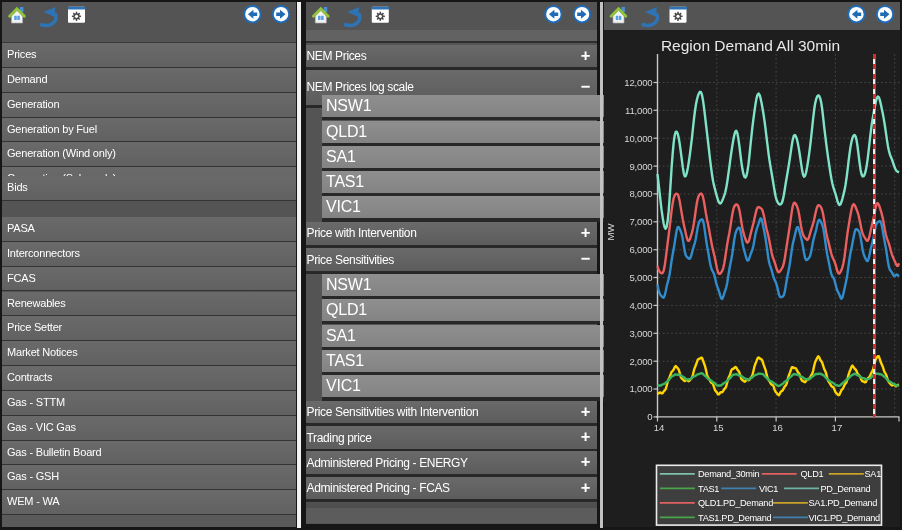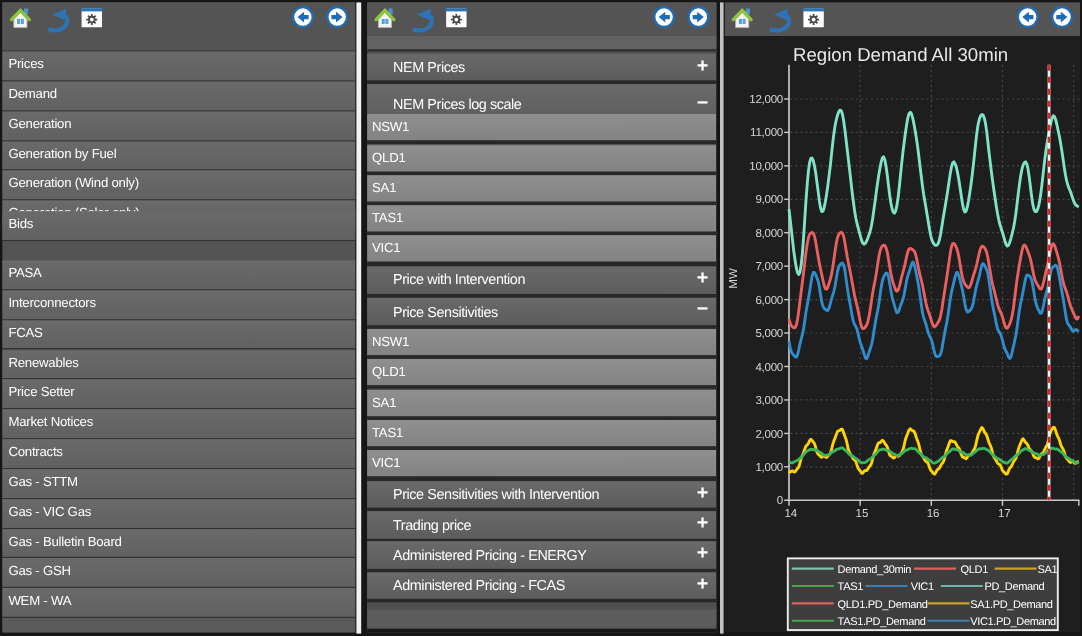--- a/index.html
+++ b/index.html
@@ -10,23 +10,23 @@
 #p3{left:603.5px;width:296.5px;background:#1f1e1e}
 .div1{position:absolute;top:2px;left:297.3px;width:4.2px;height:526px;background:#f2f2f2}
 .div2{position:absolute;top:2px;left:600.4px;width:2.8px;height:526px;background:#c2c2c2}
 .r1{position:absolute;left:0;width:100%;height:24.85px;background:linear-gradient(#6a6a6a,#616161);
  border-bottom:1.95px solid #343434;color:#fff;font-size:11px;line-height:22.4px;padding-left:5px;
  letter-spacing:-0.2px}
 .p1bot{position:absolute;top:513.2px;left:0;width:100%;height:11.8px;background:#5a5a5a}
 #p1 .tb{border-bottom:1.6px solid #3a3a3a}
 #p2 .strip{position:absolute;top:27.7px;left:0;width:100%;height:13.3px;background:#626262;border-bottom:2.5px solid #2e2e2e}
 .rh{position:absolute;left:0;width:100%;background:linear-gradient(#6a6a6a,#5c5c5c) padding-box;
- color:#fff;font-size:12px;letter-spacing:-0.35px;padding-left:22px;display:flex;align-items:center}
-.rs{position:absolute;left:0;width:100%;background:linear-gradient(#8f8f8f,#838383) padding-box;
- color:#fff;font-size:11px;letter-spacing:-0.2px;padding-left:4.5px;display:flex;align-items:center}
+ color:#fff;font-size:12px;letter-spacing:-0.35px;padding-left:1px;display:flex;align-items:center}
+.rs{position:absolute;left:16px;width:100%;background:linear-gradient(#8f8f8f,#838383) padding-box;
+ color:#fff;font-size:16px;letter-spacing:-0.2px;padding-left:4.5px;display:flex;align-items:center}
 .pm{position:absolute;right:7px;top:45%;transform:translateY(-50%);font-size:16.5px;font-weight:bold;color:#fff;line-height:1}
 .p2bot{position:absolute;top:500.5px;left:0;width:100%;background:#4f4f4f;height:5.7px}
 .p2bot2{position:absolute;top:506.2px;left:0;width:100%;background:#5c5c5c;height:15.3px}
 .p2blk{position:absolute;top:521.5px;left:0;width:100%;background:#161616;height:3.5px}
 .tb{position:absolute;top:0;left:0;width:100%;background:#545454}
 </style></head>
 <body>
 <div class="panel" id="p1">
   <div class="tb" style="height:41px"></div>
   <div class="r1" style="top:41.00px">Prices</div>

